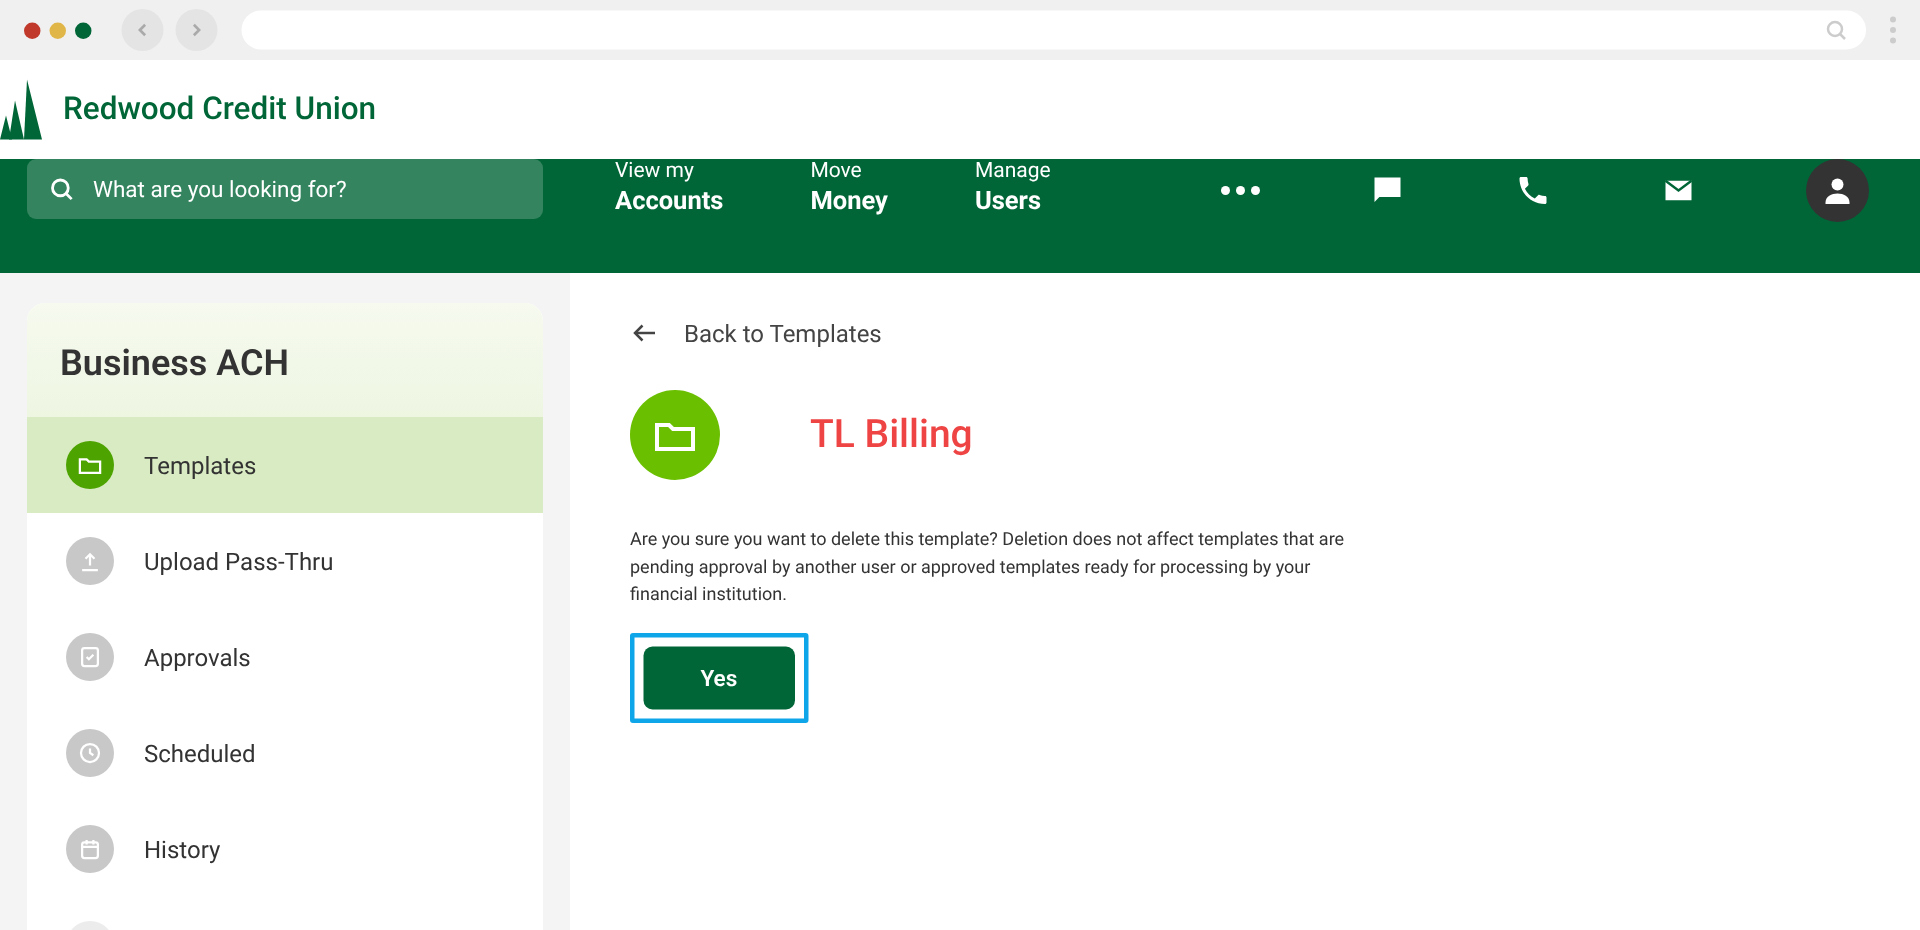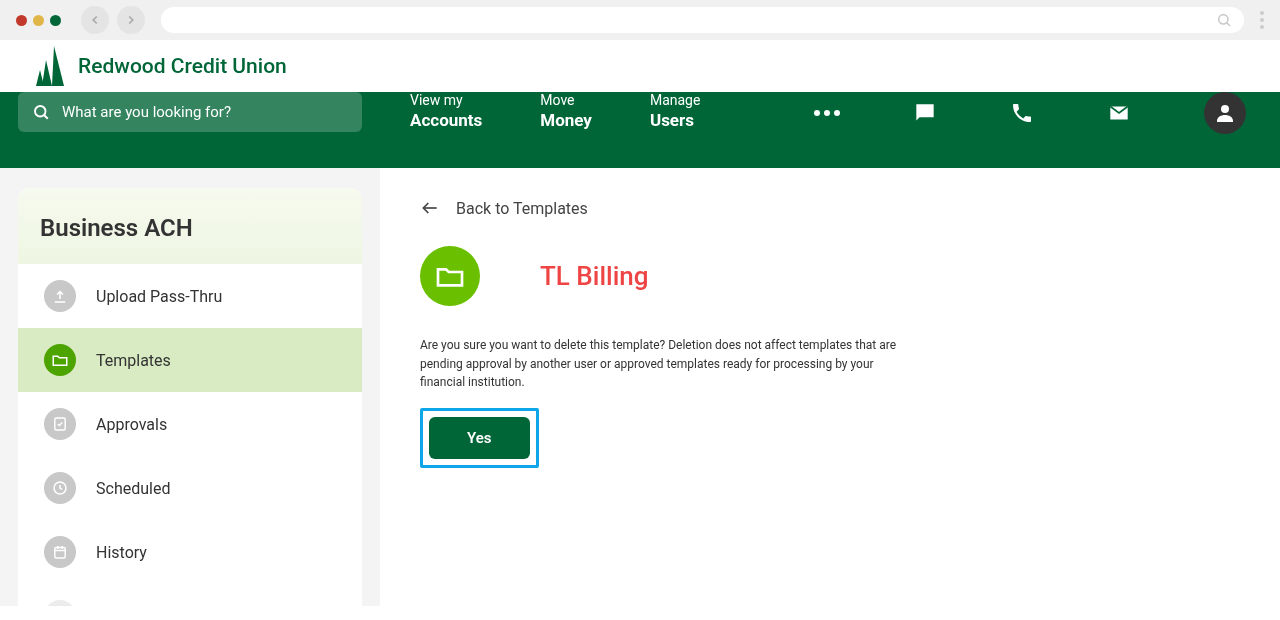--- a/index.html
+++ b/index.html
@@ -12,21 +12,21 @@
 .tl-red { background: #c0392b; }
 .tl-yellow { background: #e1b649; }
 .tl-green { background: #006637; }
 .nav-arrow { width: 28px; height: 28px; border-radius: 50%; background: #e4e4e4; display: flex; align-items: center; justify-content: center; color: #aaa; }
 .url-bar { flex: 1; height: 26px; background: #fff; border-radius: 13px; margin: 0 8px; display: flex; align-items: center; justify-content: flex-end; padding: 0 12px; }
 .url-search { color: #ccc; }
 .kebab { color: #ccc; display: flex; flex-direction: column; gap: 3px; }
 .kebab span { width: 4px; height: 4px; border-radius: 50%; background: #ccc; }
 
 
-.logo-area { height: 52px; display: flex; align-items: center; padding-left: 36px; background: #fff; }
+.logo-area { height: 66px; display: flex; align-items: center; background: #fff; }
 .logo { display: flex; align-items: center; gap: 12px; color: #006637; }
 .logo-mark { position: relative; width: 30px; height: 44px; }
 .logo-text { font-size: 21px; font-weight: 500; }
 
 
 .green-nav { height: 76px; background: #006637; display: flex; align-items: flex-start; padding: 0 18px; }
 .search-box { width: 344px; height: 40px; background: rgba(255,255,255,0.2); border-radius: 6px; display: flex; align-items: center; padding: 0 14px; gap: 12px; color: #fff; font-size: 15px; }
 .nav-items { display: flex; gap: 58px; margin-left: 48px; }
 .nav-item { color: #fff; line-height: 1.25; }
 .nav-item-top { font-size: 14px; font-weight: 400; }
@@ -165,36 +165,36 @@
         </svg>
     </div>
   </div>
 </div>
 
 <div class="main">
   <div class="sidebar">
     <div class="sidebar-card">
       <div class="sidebar-title">Business ACH</div>
 
+      <div class="sidebar-item active">
+        <div class="sidebar-icon">
+          <svg width="18" height="18" viewBox="0 0 24 24" fill="none" stroke="#fff" stroke-width="2">
+              <path d="M3 7h6l2 2h10v10H3z"></path>
+            </svg>
+        </div>
+        <span>Templates</span>
+      </div>
+
       <div class="sidebar-item">
         <div class="sidebar-icon">
           <svg width="18" height="18" viewBox="0 0 24 24" fill="none" stroke="#fff" stroke-width="2">
               <path d="M12 16V6M8 10l4-4 4 4M5 20h14"></path>
             </svg>
         </div>
         <span>Upload Pass-Thru</span>
-      </div>
-
-      <div class="sidebar-item active">
-        <div class="sidebar-icon">
-          <svg width="18" height="18" viewBox="0 0 24 24" fill="none" stroke="#fff" stroke-width="2">
-              <path d="M3 7h6l2 2h10v10H3z"></path>
-            </svg>
-        </div>
-        <span>Templates</span>
       </div>
 
       <div class="sidebar-item">
         <div class="sidebar-icon">
           <svg width="18" height="18" viewBox="0 0 24 24" fill="none" stroke="#fff" stroke-width="2">
               <rect x="5" y="4" width="14" height="16" rx="2"></rect>
               <polyline points="9 12 11 14 15 10"></polyline>
             </svg>
         </div>
         <span>Approvals</span>

